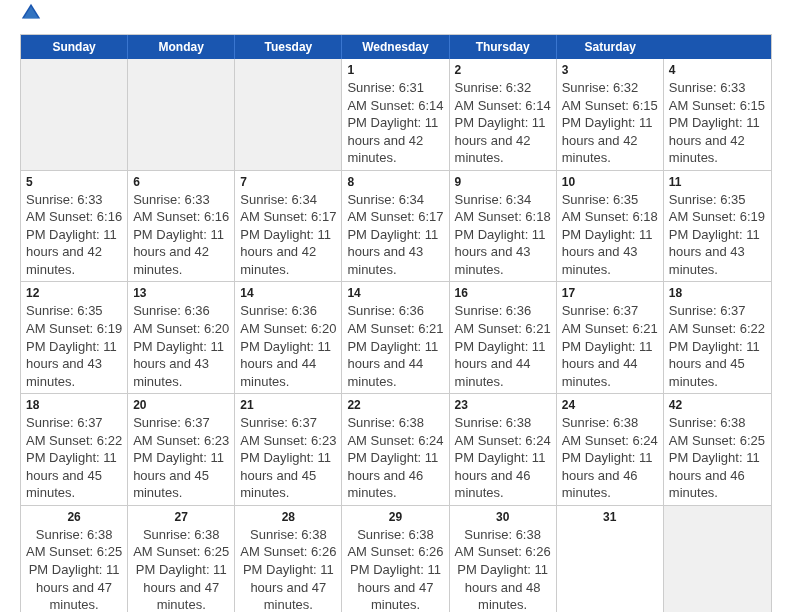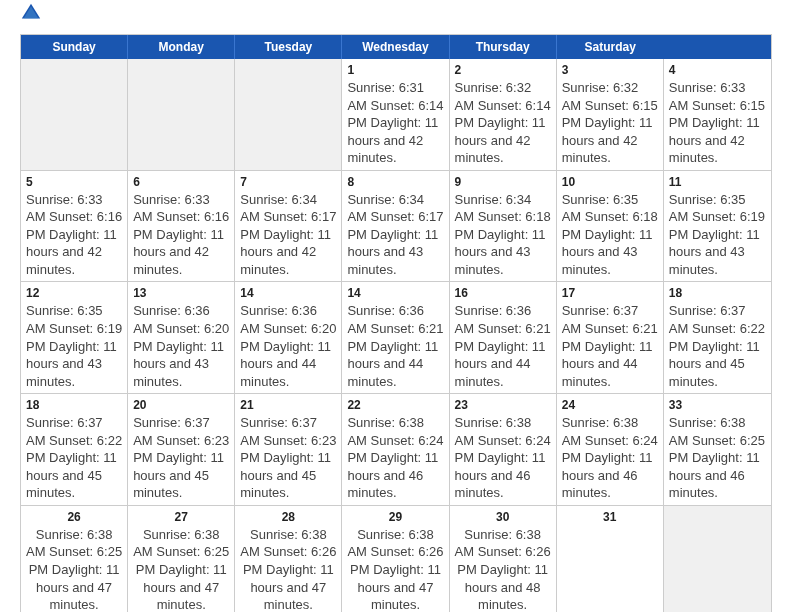--- a/index.html
+++ b/index.html
@@ -312,21 +312,21 @@
 and 46 minutes.</div>
           </div>
           <div class="cal-cell">
             <div class="day-num">24</div>
             <div class="cell-info">Sunrise: 6:38 AM
 Sunset: 6:24 PM
 Daylight: 11 hours
 and 46 minutes.</div>
           </div>
           <div class="cal-cell">
-            <div class="day-num">33</div>
+            <div class="day-num">42</div>
             <div class="cell-info">Sunrise: 6:38 AM
 Sunset: 6:25 PM
 Daylight: 11 hours
 and 46 minutes.</div>
           </div>
         </div>
         <div class="cal-week">
           <div class="cal-cell">
             <div class="day-num">26</div>
             <div class="cell-info">Sunrise: 6:38 AM

